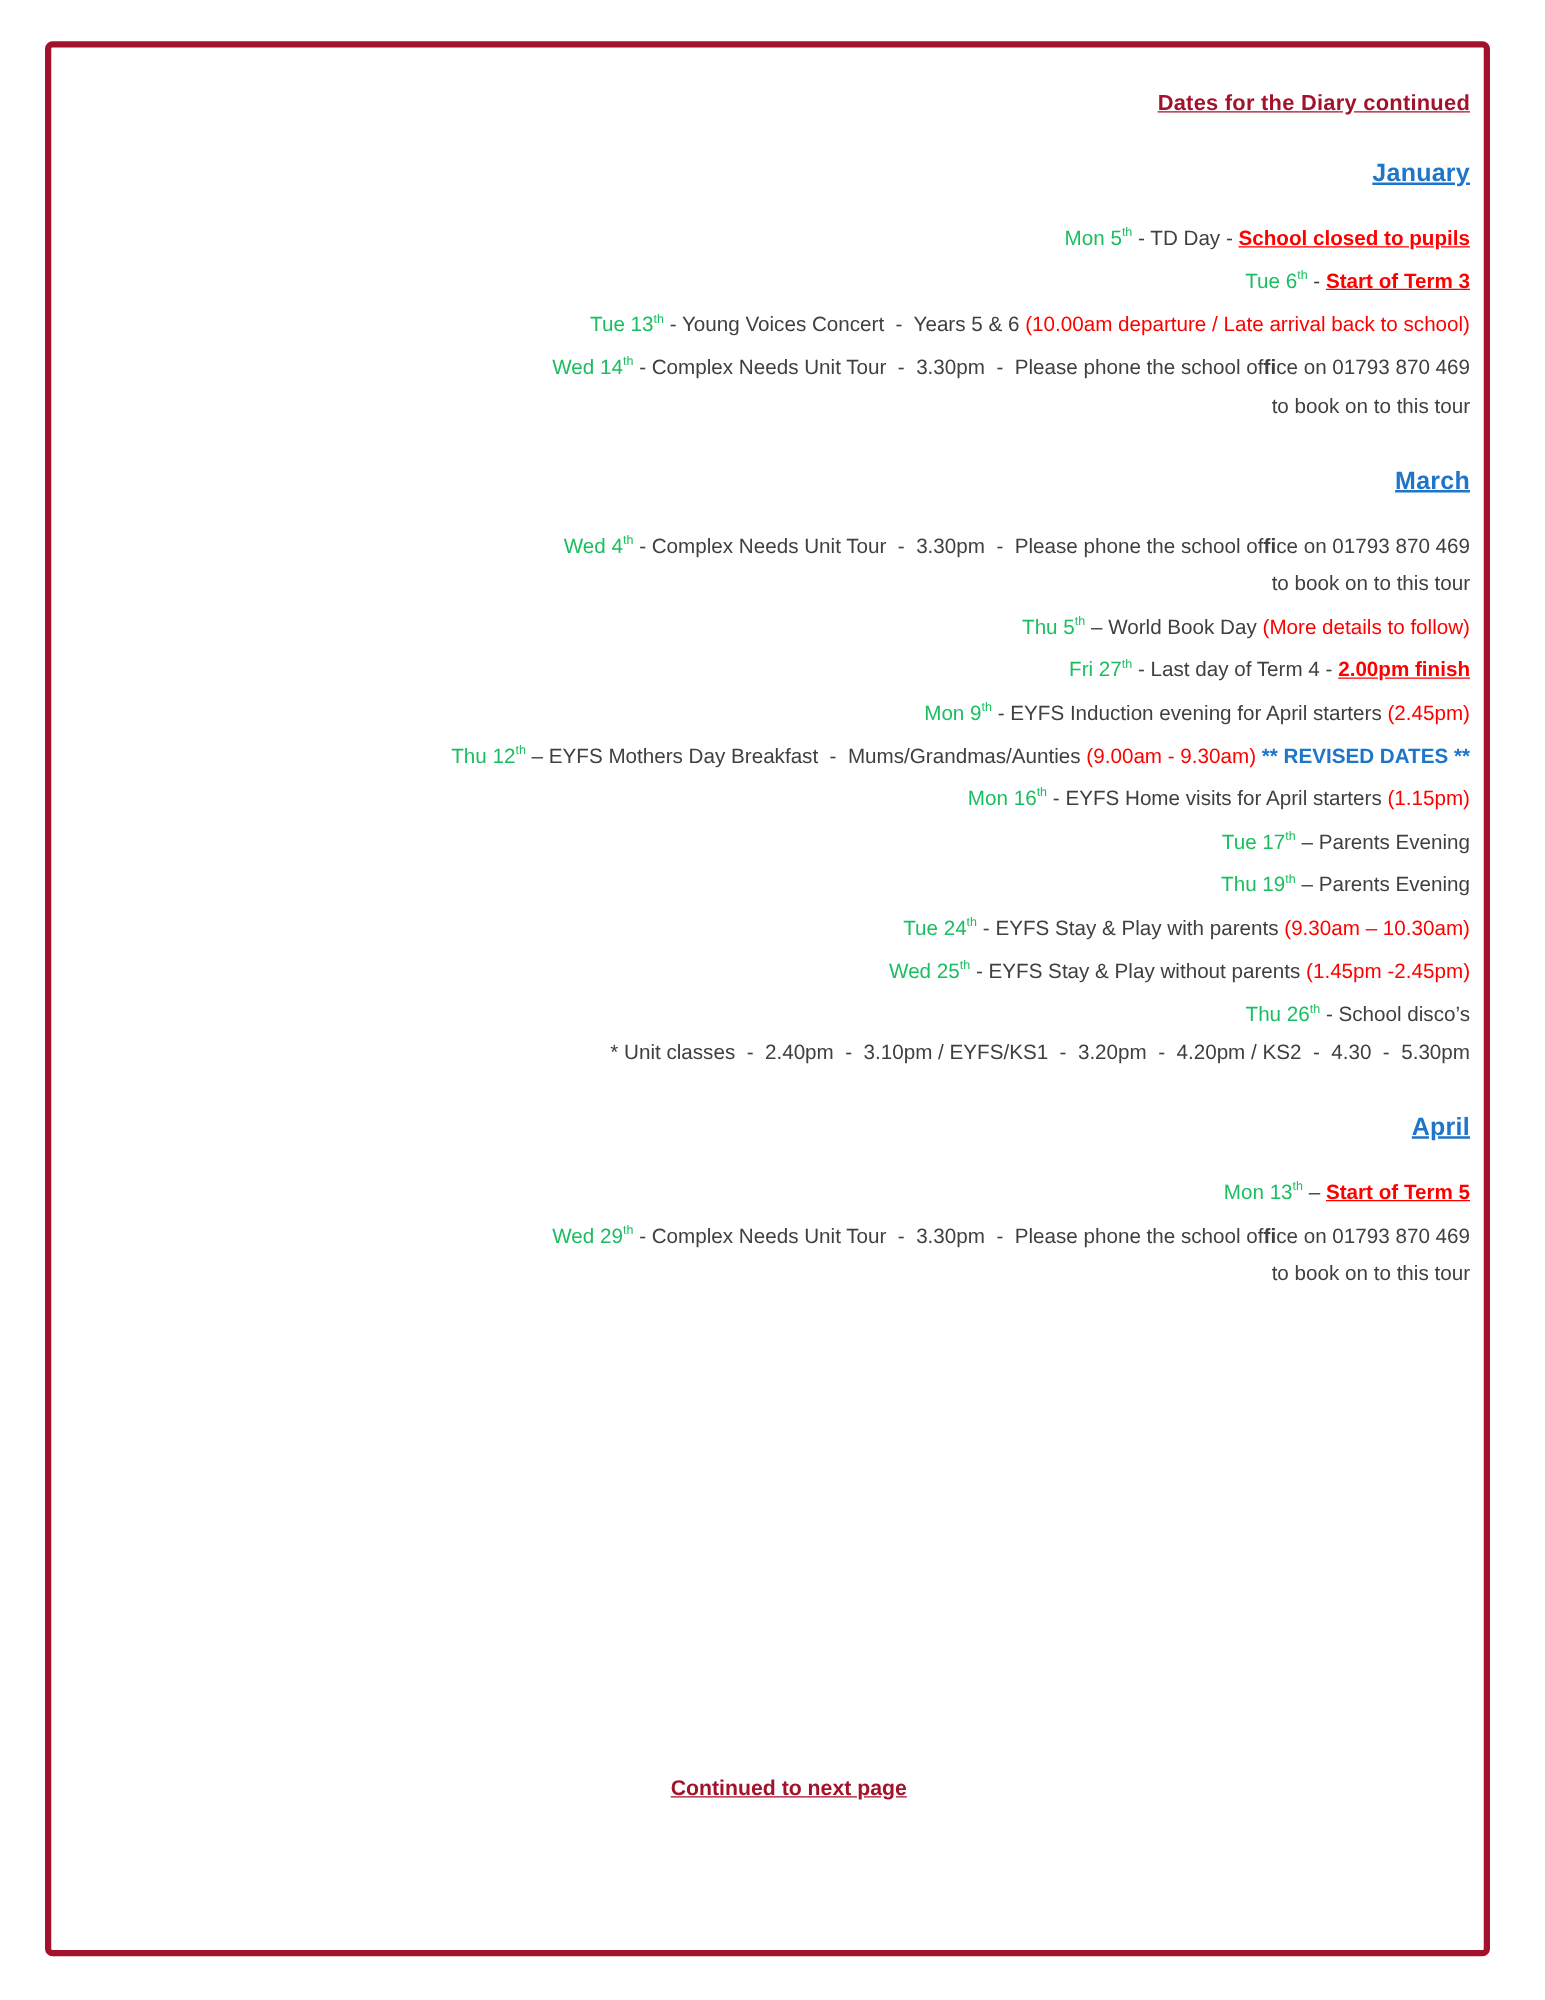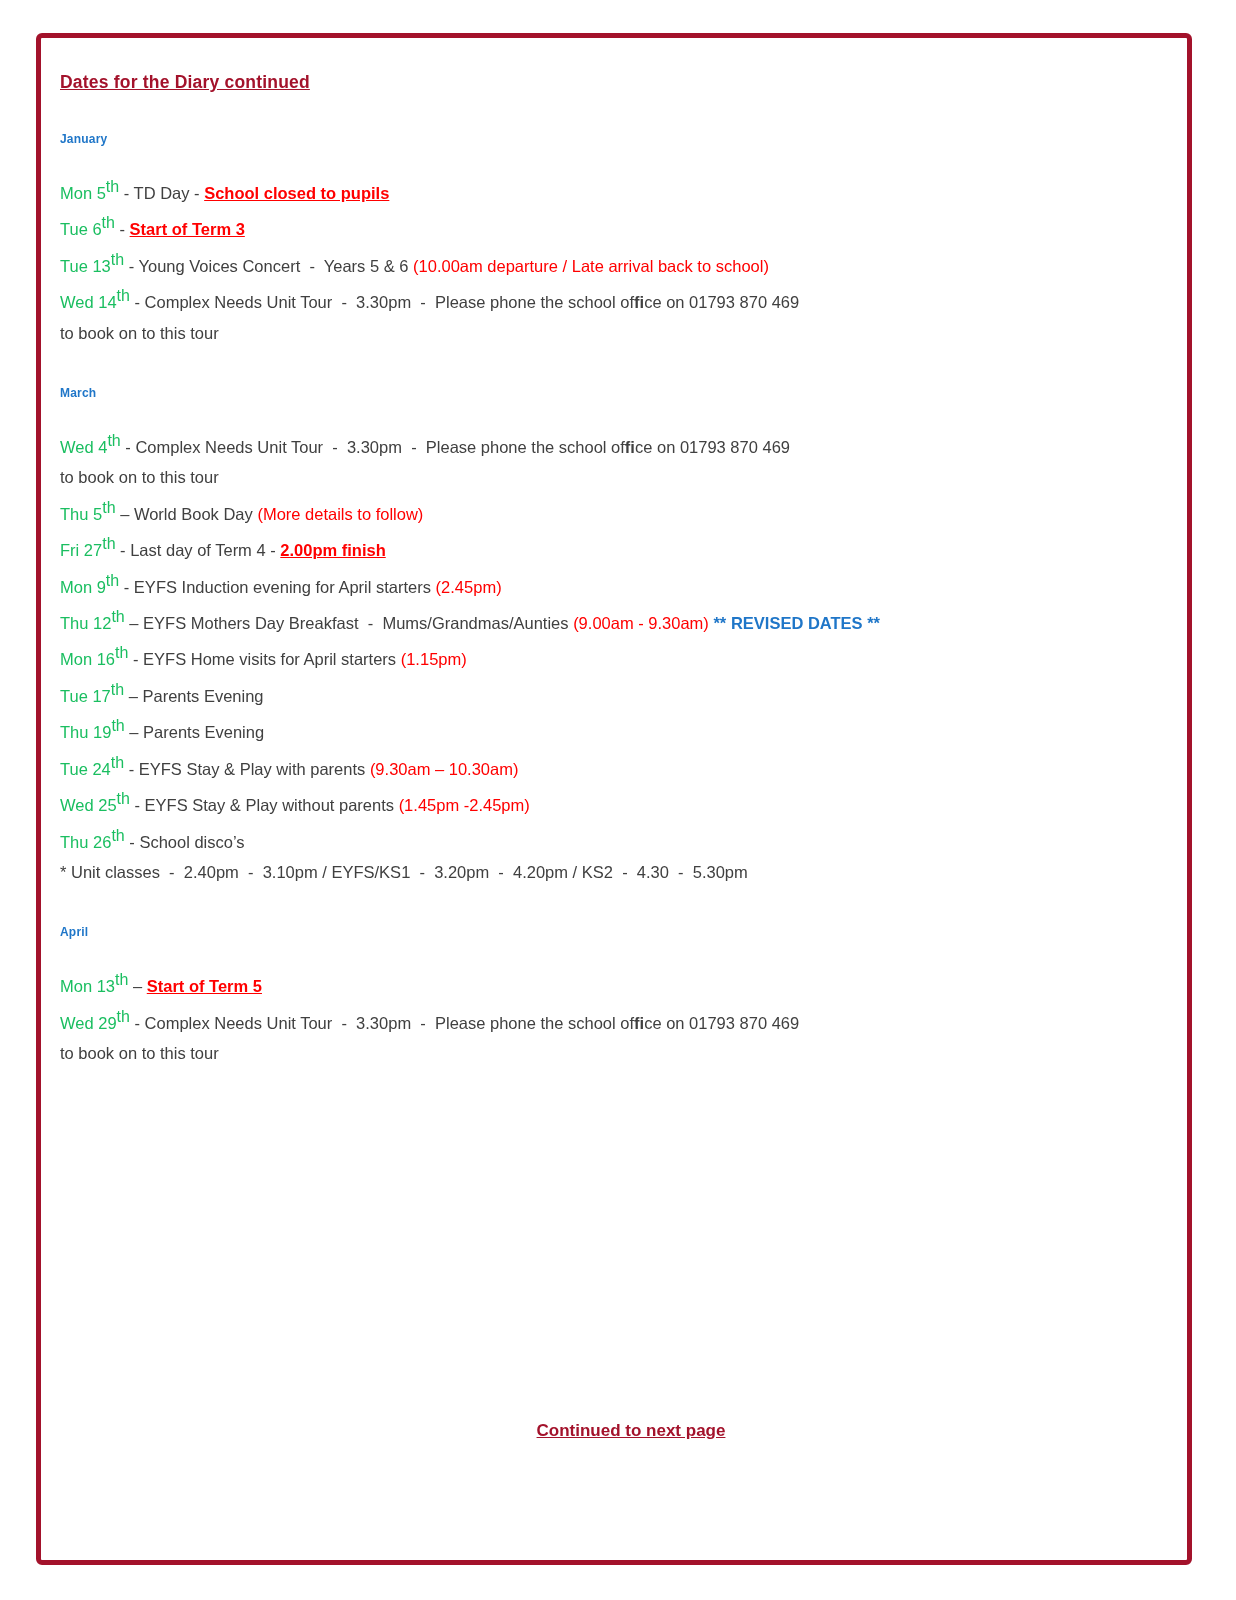--- a/index.html
+++ b/index.html
@@ -9,46 +9,47 @@
     color:#1b1b1b;
   }
   .page{position:absolute;inset:0;background:#ffffff;overflow:hidden;}
   .page-border{
     position:absolute;left:36px;top:33px;width:1146px;height:1522px;
     border:5px solid var(--dark-red,#A3122B);border-radius:6px;
     pointer-events:none;
   }
   .content{
     position:absolute;left:60px;top:0;width:1116px;
-    text-align:left;
+    text-align:right;
   }
   h1.page-title{
     margin:70px 0 0 0;
     font-size:17.5px;font-weight:bold;line-height:24px;
     color:var(--dark-red,#A3122B);
     text-decoration:underline;
   }
   h2.month{
     margin:30px 0 18px 0;
-    font-size:12px;font-weight:bold;line-height:30px;
+    font-size:20px;font-weight:bold;line-height:30px;
     color:var(--blue,#1F76C8);
+    text-decoration:underline;
   }
   h1.page-title, h2.month{letter-spacing:0.2px;}
   p.event-line{
     margin:0;padding:0;
     font-size:16.5px;line-height:30.4px;
     white-space:pre-wrap;
   }
   .c-black{color:#404040;}
   .c-green{color:var(--green,#1ABE60);}
   .c-red{color:var(--red,#FF0000);}
   .c-blue{color:var(--blue,#1F76C8);}
   .u{text-decoration:underline;font-weight:bold;}
   .bold{font-weight:bold;}
-  .sup{font-size:16px;vertical-align:7px;}
+  .sup{font-size:10px;vertical-align:7px;}
   .footer{
     position:absolute;left:13px;top:1417px;width:100%;
     text-align:center;
     font-size:17px;font-weight:bold;line-height:28px;
     color:var(--dark-red,#A3122B);
     text-decoration:underline;
   }
 </style>
 </head>
 <body>

